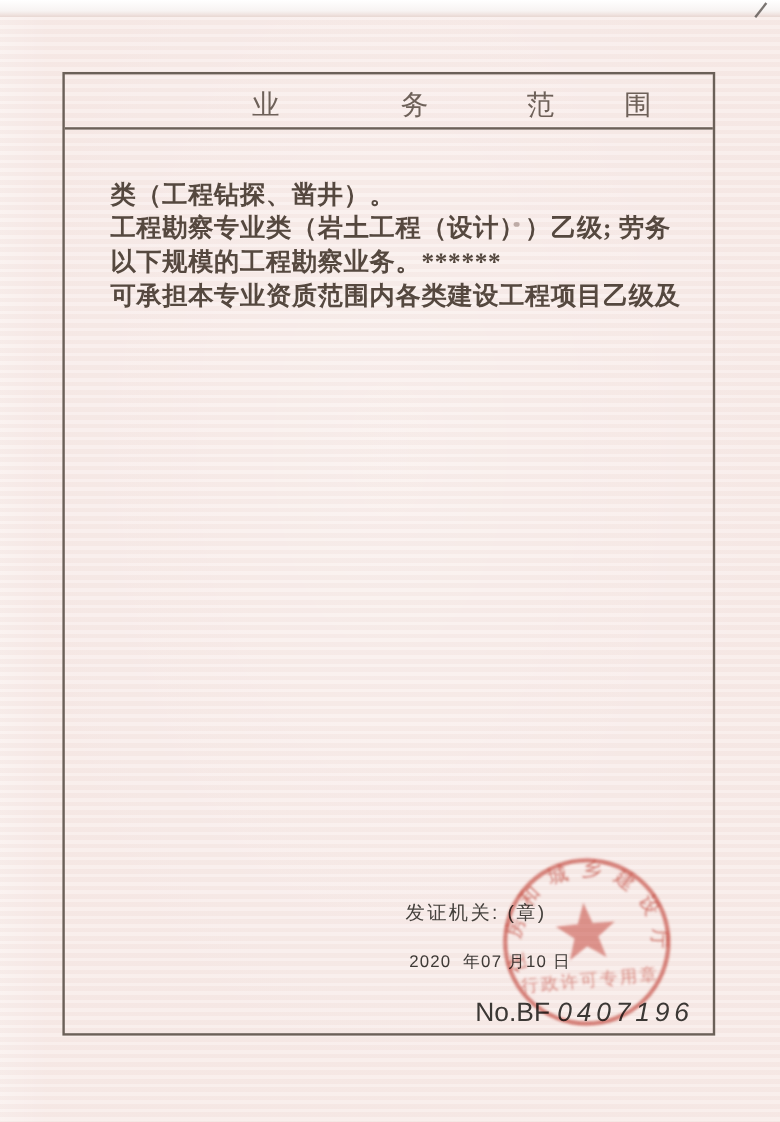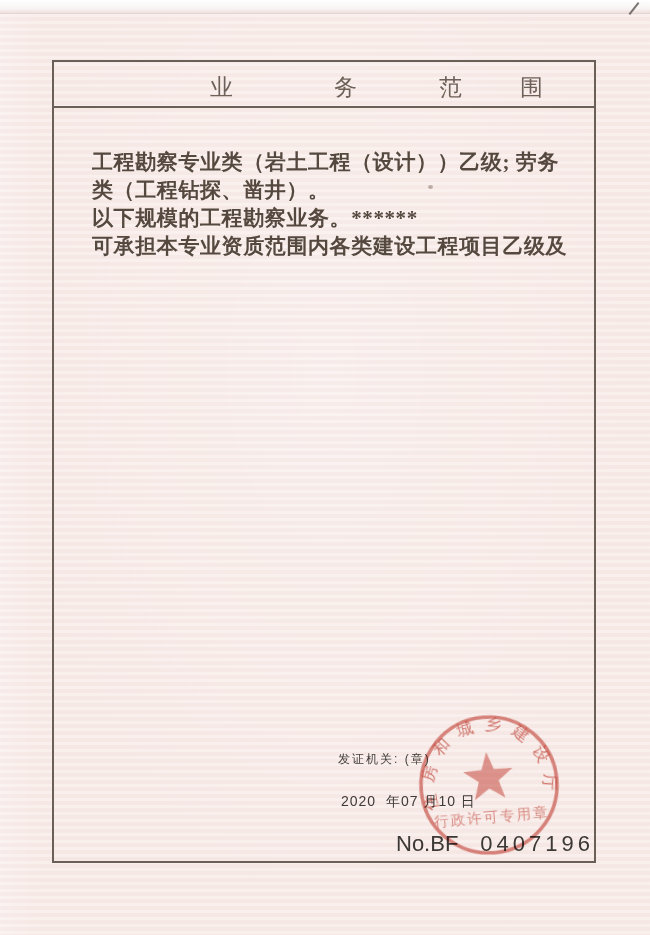--- a/index.html
+++ b/index.html
@@ -50,31 +50,31 @@
 
   .body-text {
     position:absolute; left:38px; top:86px; width:492px;
     font-family:"Liberation Serif", serif;
     font-size:21px; font-weight:700; color:#55483f;
     letter-spacing:.6px; line-height:28px;
   }
 
   .footer-issuer {
     position:absolute; left:284px; top:689px; 
-    font-size:12px; letter-spacing:2px; color:#44403c;
+    font-size:16px; letter-spacing:2px; color:#44403c;
   }
   .footer-date {
     position:absolute; left:287px; top:731px;
     font-size:14px; color:#3e3a37; white-space:pre; letter-spacing:1px;
   }
   .footer-serial {
     position:absolute; left:342px; top:769px;
     font-size:22px; color:#3b3835;
   }
-  .serial-digits { letter-spacing:4px; margin-left:22px; }
+  .serial-digits { letter-spacing:4px; margin-left:6px;font-style:italic; }
 
   .seal {
     position:absolute; left:404px; top:700px; width:170px; height:170px;
     mix-blend-mode:multiply; opacity:.92; transform:rotate(-5deg);
   }
   .seal text { font-family:"Liberation Serif", serif; }
 </style>
 </head>
 <body>
 
@@ -87,22 +87,22 @@
   <div class="frame">
 
     <div class="frame-header">
       <span class="title-char tc0">业</span>
       <span class="title-char tc1">务</span>
       <span class="title-char tc2">范</span>
       <span class="title-char tc3">围</span>
     </div>
 
     <div class="body-text">
+      <div>类（工程钻探、凿井）。</div>
       <div>工程勘察专业类（岩土工程（设计））乙级; 劳务</div>
-      <div>类（工程钻探、凿井）。</div>
       <div>以下规模的工程勘察业务。******</div>
       <div>可承担本专业资质范围内各类建设工程项目乙级及</div>
     </div>
 
     <div class="footer-issuer">发证机关: (章)</div>
     <div class="footer-date">2020  年07 月10 日</div>
     <div class="footer-serial">
       <span>No.BF</span><span class="serial-digits">0407196</span>
     </div>
 

